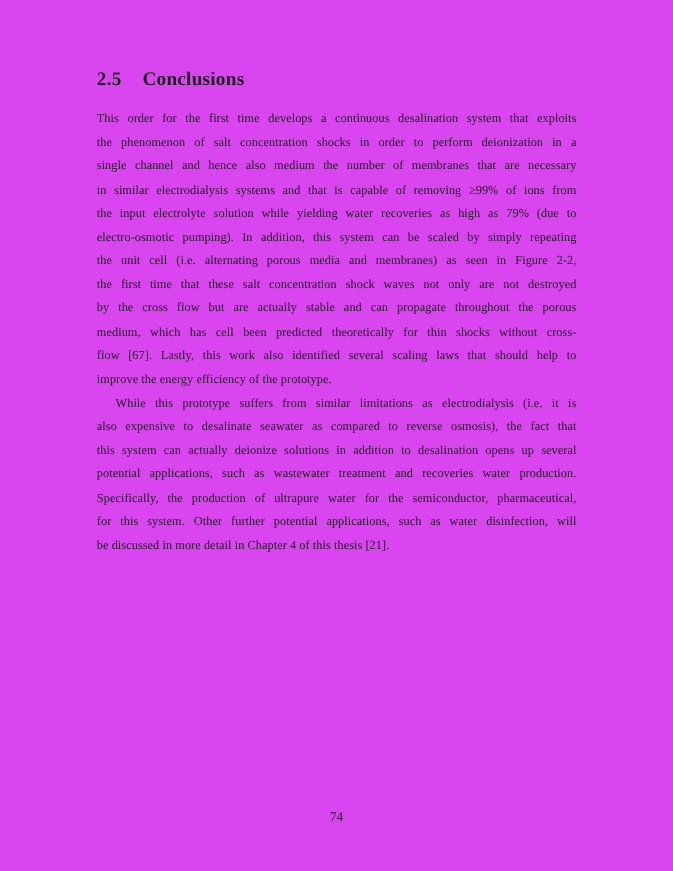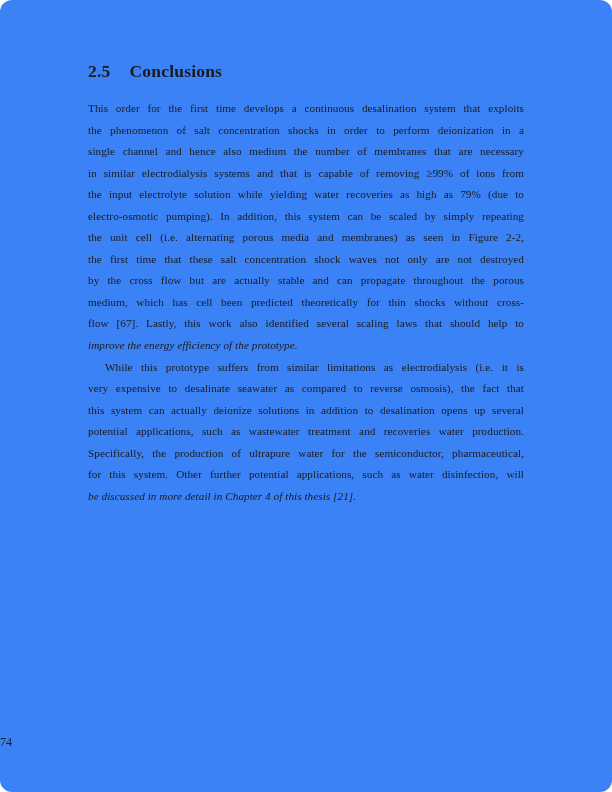--- a/index.html
+++ b/index.html
@@ -4,25 +4,24 @@
 <style>
   html, body {
     margin: 0;
     padding: 0;
     background: #ffffff;
   }
   .page {
     position: relative;
     width: 612px;
     height: 792px;
-    background: #3b82f6;
+    background: #d946ef;
     font-family: "Liberation Serif", "DejaVu Serif", serif;
     color: #1b1b1b;
     overflow: hidden;
-    border-radius: 12px;
   }
   .section-heading {
     position: absolute;
     left: 88px;
     top: 61px;
     font-size: 17.5px;
     font-weight: bold;
     letter-spacing: 0.2px;
     white-space: nowrap;
   }
@@ -38,31 +37,30 @@
   .line {
     font-size: 11.2px;
     line-height: 21.55px;
     text-align: justify;
     text-align-last: justify;
     white-space: normal;
     letter-spacing: 0.05px;
   }
   .line.last {
     text-align-last: left;
-    font-style: italic;
   }
   .line.indent {
     padding-left: 17px;
   }
   .page-number {
     position: absolute;
     left: 0;
     top: 735px;
     width: 612px;
-    text-align: left;
+    text-align: center;
     font-size: 12px;
   }
 </style>
 </head>
 <body>
 
 <div class="page">
   <div class="section-heading">
     <span class="section-number">2.5</span><span>Conclusions</span>
   </div>
@@ -73,21 +71,21 @@
       <div class="line">in similar electrodialysis systems and that is capable of removing ≥99% of ions from</div>
       <div class="line">the input electrolyte solution while yielding water recoveries as high as 79% (due to</div>
       <div class="line">electro-osmotic pumping). In addition, this system can be scaled by simply repeating</div>
       <div class="line">the unit cell (i.e. alternating porous media and membranes) as seen in Figure 2-2,</div>
       <div class="line">the first time that these salt concentration shock waves not only are not destroyed</div>
       <div class="line">by the cross flow but are actually stable and can propagate throughout the porous</div>
       <div class="line">medium, which has cell been predicted theoretically for thin shocks without cross-</div>
       <div class="line">flow  [67]. Lastly, this work also identified several scaling laws that should help to</div>
       <div class="line last">improve the energy efficiency of the prototype.</div>
       <div class="line indent">While this prototype suffers from similar limitations as electrodialysis (i.e. it is</div>
-      <div class="line">very expensive to desalinate seawater as compared to reverse osmosis), the fact that</div>
+      <div class="line">also expensive to desalinate seawater as compared to reverse osmosis), the fact that</div>
       <div class="line">this system can actually deionize solutions in addition to desalination opens up several</div>
       <div class="line">potential applications, such as wastewater treatment and recoveries water production.</div>
       <div class="line">Specifically, the production of ultrapure water for the semiconductor, pharmaceutical,</div>
       <div class="line">for this system. Other further potential applications, such as water disinfection, will</div>
       <div class="line last">be discussed in more detail in Chapter 4 of this thesis  [21].</div>
     </div>
   <div class="page-number">74</div>
 </div>
 
 </body></html>

